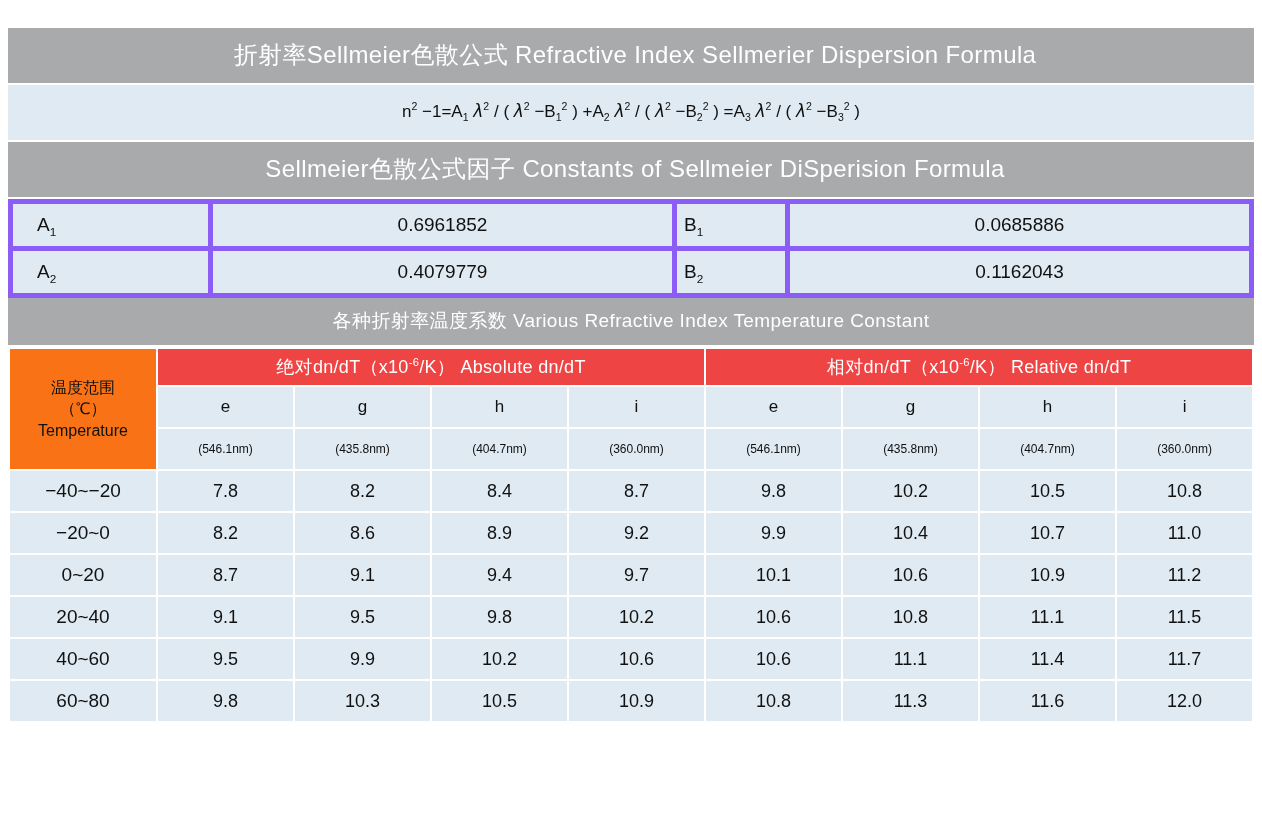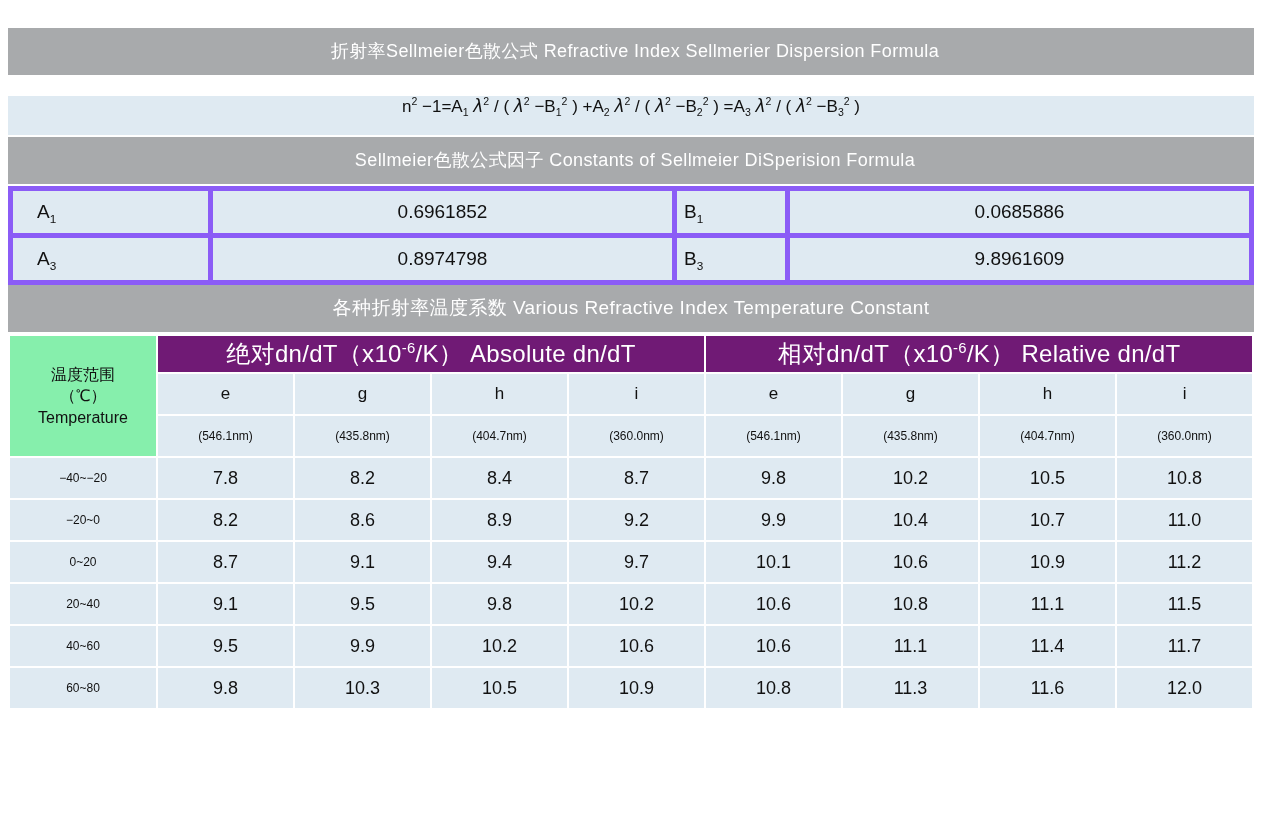--- a/index.html
+++ b/index.html
@@ -17,37 +17,36 @@
   .sheet {
     position: absolute;
     left: 8px;
     top: 28px;
     width: 1246px;
   }
   .band {
     background: #a8aaac;
     color: #ffffff;
     text-align: center;
-    font-size: 18px;
+    font-size: 24px;
     letter-spacing: 0.4px;
     padding: 11px 0 12px 8px;
     border-bottom: 2px solid #ffffff;
   }
   .band.small {
     font-size: 19px;
     padding: 10px 0 11px 0;
   }
   .formula-row {
     background: #dfeaf2;
     text-align: center;
     font-size: 17px;
-    padding: 0 0 18px 0;
+    padding: 16px 0 18px 0;
     border-bottom: 2px solid #ffffff;
     color: #111;
-    margin-top: 19px;
   }
   sup, sub {
     font-size: 0.62em;
     line-height: 0;
   }
   .lam {
     font-style: italic;
     font-family: "DejaVu Sans", sans-serif;
   }
   table {
@@ -76,37 +75,37 @@
   .temp-table td, .temp-table th {
     border: 2px solid #ffffff;
     background: #dfeaf2;
     font-size: 17px;
     font-weight: normal;
     text-align: center;
     color: #111;
     height: 38px;
   }
   .temp-table th.hdr {
-    background: #701a75;
+    background: #ef4444;
     color: #ffffff;
-    font-size: 24px;
+    font-size: 18px;
     letter-spacing: 0.3px;
     height: 34px;
   }
   .temp-table td.corner {
-    background: #86efac;
+    background: #f97316;
     font-size: 16px;
     line-height: 1.35;
     width: 148px;
   }
   .temp-table td.wl {
     font-size: 12px;
   }
   .temp-table td.rng {
-    font-size: 12px;
+    font-size: 19px;
     text-align: center;
   }
   .temp-table td.val {
     font-size: 18px;
   }
 </style>
 </head>
 <body>
 
 <div class="sheet">
@@ -121,24 +120,24 @@
 
   <table class="const-table">
     <tbody>
       <tr>
         <td class="lbl">A<sub>1</sub></td>
         <td>0.6961852</td>
         <td class="lbl2">B<sub>1</sub></td>
         <td>0.0685886</td>
       </tr>
       <tr>
-        <td class="lbl">A<sub>3</sub></td>
-        <td>0.8974798</td>
-        <td class="lbl2">B<sub>3</sub></td>
-        <td>9.8961609</td>
+        <td class="lbl">A<sub>2</sub></td>
+        <td>0.4079779</td>
+        <td class="lbl2">B<sub>2</sub></td>
+        <td>0.1162043</td>
       </tr>
     </tbody>
   </table>
 
   <div class="band small">各种折射率温度系数 Various Refractive Index Temperature Constant</div>
 
   <table class="temp-table">
     <colgroup>
       <col style="width:148px">
       <col style="width:137px">

